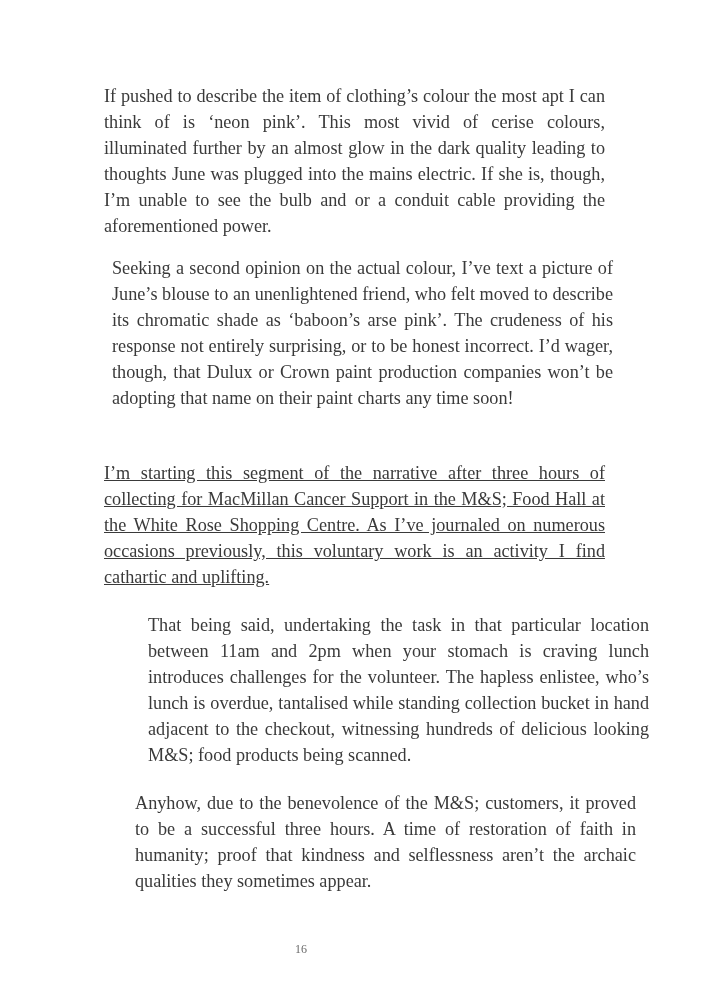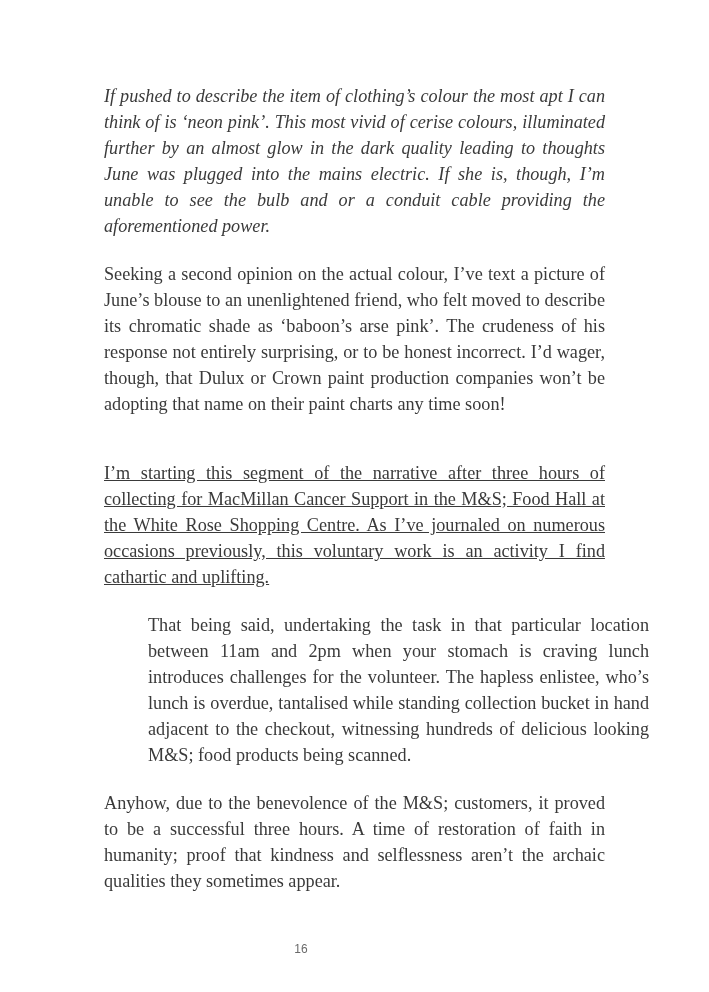--- a/index.html
+++ b/index.html
@@ -11,31 +11,31 @@
       position: absolute;
       left: 104px;
       width: 501px;
       font-family: "Liberation Serif", serif;
       font-size: 18.2px;
       line-height: 26.1px;
       color: #3a3a3a;
       text-align: justify;
       margin: 0;
     }
-    #p1 { top: 83px; font-style: italic; }
-    #p2 { top: 261px; }
+    #p1 { top: 83px; }
+    #p2 { top: 255px; margin-left: 8px; }
     #p3 { top: 460px; text-decoration: underline; }
     #p4 { top: 612px; margin-left: 44px; }
-    #p5 { top: 790px; }
+    #p5 { top: 790px; margin-left: 31px; }
     .page-number {
       position: absolute;
       left: 0; width: 602px;
       top: 942px;
       text-align: center;
-      font-family: Liberation Sans, sans-serif;
+      font-family: Liberation Serif, serif;
       font-size: 12px;
       color: #6a6a6a;
     }
   </style>
 </head>
 <body>
 
 <div class="page">
   <p id="p1" class="text-block">If pushed to describe the item of clothing’s colour the most apt I can think of is ‘neon pink’. This most vivid of cerise colours, illuminated further by an almost glow in the dark quality leading to thoughts June was plugged into the mains electric. If she is, though, I’m unable to see the bulb and or a conduit cable providing the aforementioned power.</p>
   <p id="p2" class="text-block">Seeking a second opinion on the actual colour, I’ve text a picture of June’s blouse to an unenlightened friend, who felt moved to describe its chromatic shade as ‘baboon’s arse pink’. The crudeness of his response not entirely surprising, or to be honest incorrect. I’d wager, though, that Dulux or Crown paint production companies won’t be adopting that name on their paint charts any time soon!</p>

